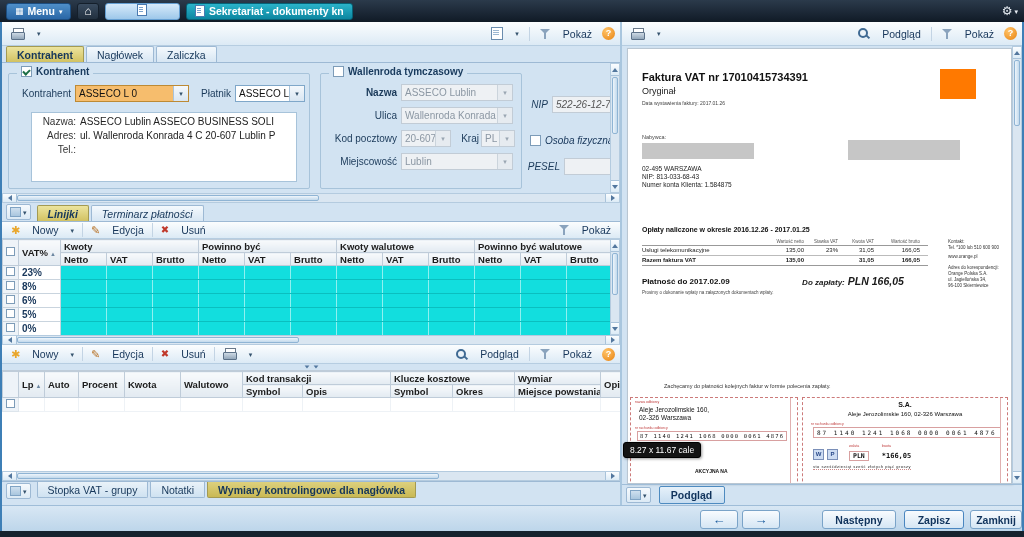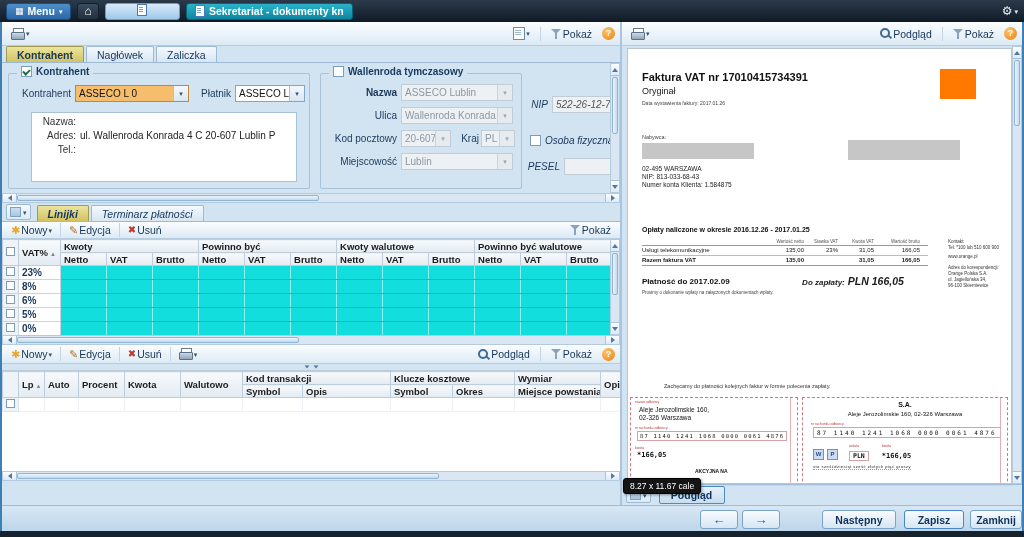--- a/index.html
+++ b/index.html
@@ -22,21 +22,21 @@
   
   .lpanel{position:absolute;left:2px;top:22px;width:618px;height:483px;background:#d2e3f2;overflow:hidden;}
   .rpanel{position:absolute;left:622px;top:22px;width:400px;height:483px;background:#d2e3f2;overflow:hidden;}
   .vdivider{position:absolute;left:620px;top:22px;width:2px;height:483px;background:#a9c6de;}
   .edge-l{position:absolute;left:0;top:22px;width:2px;height:509px;background:#3e7fb6;}
   .edge-r{position:absolute;left:1022px;top:22px;width:2px;height:509px;background:#3e7fb6;}
   .bottomstrip{position:absolute;left:0;top:531px;width:1024px;height:6px;background:#16222e;}
   
   .toolbar{position:absolute;left:0;right:0;height:24px;background:linear-gradient(#fbfdfe,#dcead9 180%,#dceaf5);
     background:linear-gradient(#fbfdfe,#dceaf5);border-bottom:1px solid #b6cde1;display:flex;align-items:center;gap:4px;padding:0 5px;box-sizing:border-box;}
-  .tbar-grp{display:flex;align-items:center;gap:1px;padding:1px 4px;border-radius:2px;}
+  .tbar-grp{display:flex;align-items:center;gap:12px;padding:1px 4px;border-radius:2px;}
   .tbar-right{margin-left:auto;display:flex;align-items:center;gap:6px;}
   .tool-label{font-size:10.5px;color:#17365a;}
   .sep{width:1px;height:14px;background:#c3d4e4;}
   
   .printer{width:14px;height:12px;position:relative;flex:none;}
   .printer:before{content:"";position:absolute;left:2px;top:0;width:9px;height:4px;background:#fff;border:1px solid #68788a;}
   .printer:after{content:"";position:absolute;left:0;top:4px;width:12px;height:6px;background:linear-gradient(#cdd9e4,#93a7ba);border:1px solid #5c7188;border-radius:1px;}
   .mag{width:13px;height:13px;position:relative;flex:none;}
   .mag:before{content:"";position:absolute;left:1px;top:1px;width:6px;height:6px;border:2px solid #3f6a93;border-radius:50%;}
   .mag:after{content:"";position:absolute;left:9px;top:9px;width:4px;height:2px;background:#3f6a93;transform:rotate(45deg);}
@@ -197,20 +197,21 @@
           <span class="dd">▾</span>
         </div>
         <div class="flabel" style="left:184px;top:14px;width:38px;">Płatnik</div>
         <div class="combo" style="left:226px;top:11px;width:70px;">
           <span>ASSECO L 0</span>
           <span class="dd">▾</span>
         </div>
         <div class="infobox" style="left:22px;top:38px;width:256px;height:64px;">
           <div class="irow">
               <span class="il">Nazwa:</span>
+              <span>ASSECO Lublin ASSECO BUSINESS SOLI</span>
             </div>
           <div class="irow">
               <span class="il">Adres:</span>
               <span>ul. Wallenroda Konrada 4 C 20-607 Lublin P</span>
             </div>
           <div class="irow">
               <span class="il">Tel.:</span>
               <span></span>
             </div>
         </div>
@@ -555,20 +556,35 @@
     <div class="hscroll" style="left:0;top:449px;width:618px;height:10px;">
       <div class="hs-btn">
           <span class="tri-left"></span>
         </div>
       <div class="hs-thumb" style="width:420px;"></div>
       <div class="hs-btn last">
           <span class="tri-right"></span>
         </div>
     </div>
 
+    <div class="btabstrip" style="top:459px;height:18px;">
+      <div class="mini-split" style="margin-right:4px;margin-top:1px;">
+        <span class="grid-ico"></span>
+        <span class="caret" style="color:#35536e;">▾</span>
+      </div>
+      <div class="btab">
+          <span>Stopka VAT - grupy</span>
+        </div>
+      <div class="btab">
+          <span>Notatki</span>
+        </div>
+      <div class="btab active">
+          <span>Wymiary kontrolingowe dla nagłówka</span>
+        </div>
+    </div>
   </div>
 
   <div class="rpanel">
     <div class="toolbar" style="top:0;">
       <div class="tbar-grp">
         <span class="printer"></span>
         <span class="caret" style="color:#35536e;">▾</span>
       </div>
       <div class="tbar-right">
         <div class="tbar-grp">
@@ -684,21 +700,21 @@
     <div class="vscroll" style="right:0;top:24px;height:438px;">
       <div class="vs-btn">
           <span class="tri-up"></span>
         </div>
       <div class="vs-thumb" style="height:64px;"></div>
       <div class="vs-btn last">
           <span class="tri-down"></span>
         </div>
     </div>
 
-    <div class="tooltip" style="left:1px;top:456px;">8.27 x 11.67 cale</div>
+    <div class="tooltip" style="left:1px;top:420px;">8.27 x 11.67 cale</div>
 
     <div class="abs" style="left:0;top:462px;width:400px;height:21px;border-top:1px solid #9fbdd8;display:flex;align-items:center;gap:8px;padding:0 4px;box-sizing:border-box;">
       <div class="mini-split">
         <span class="grid-ico"></span>
         <span class="caret" style="color:#35536e;">▾</span>
       </div>
       <div class="podglad-btn" style="position:static;width:64px;height:16px;">
         <span>Podgląd</span>
       </div>
     </div>

